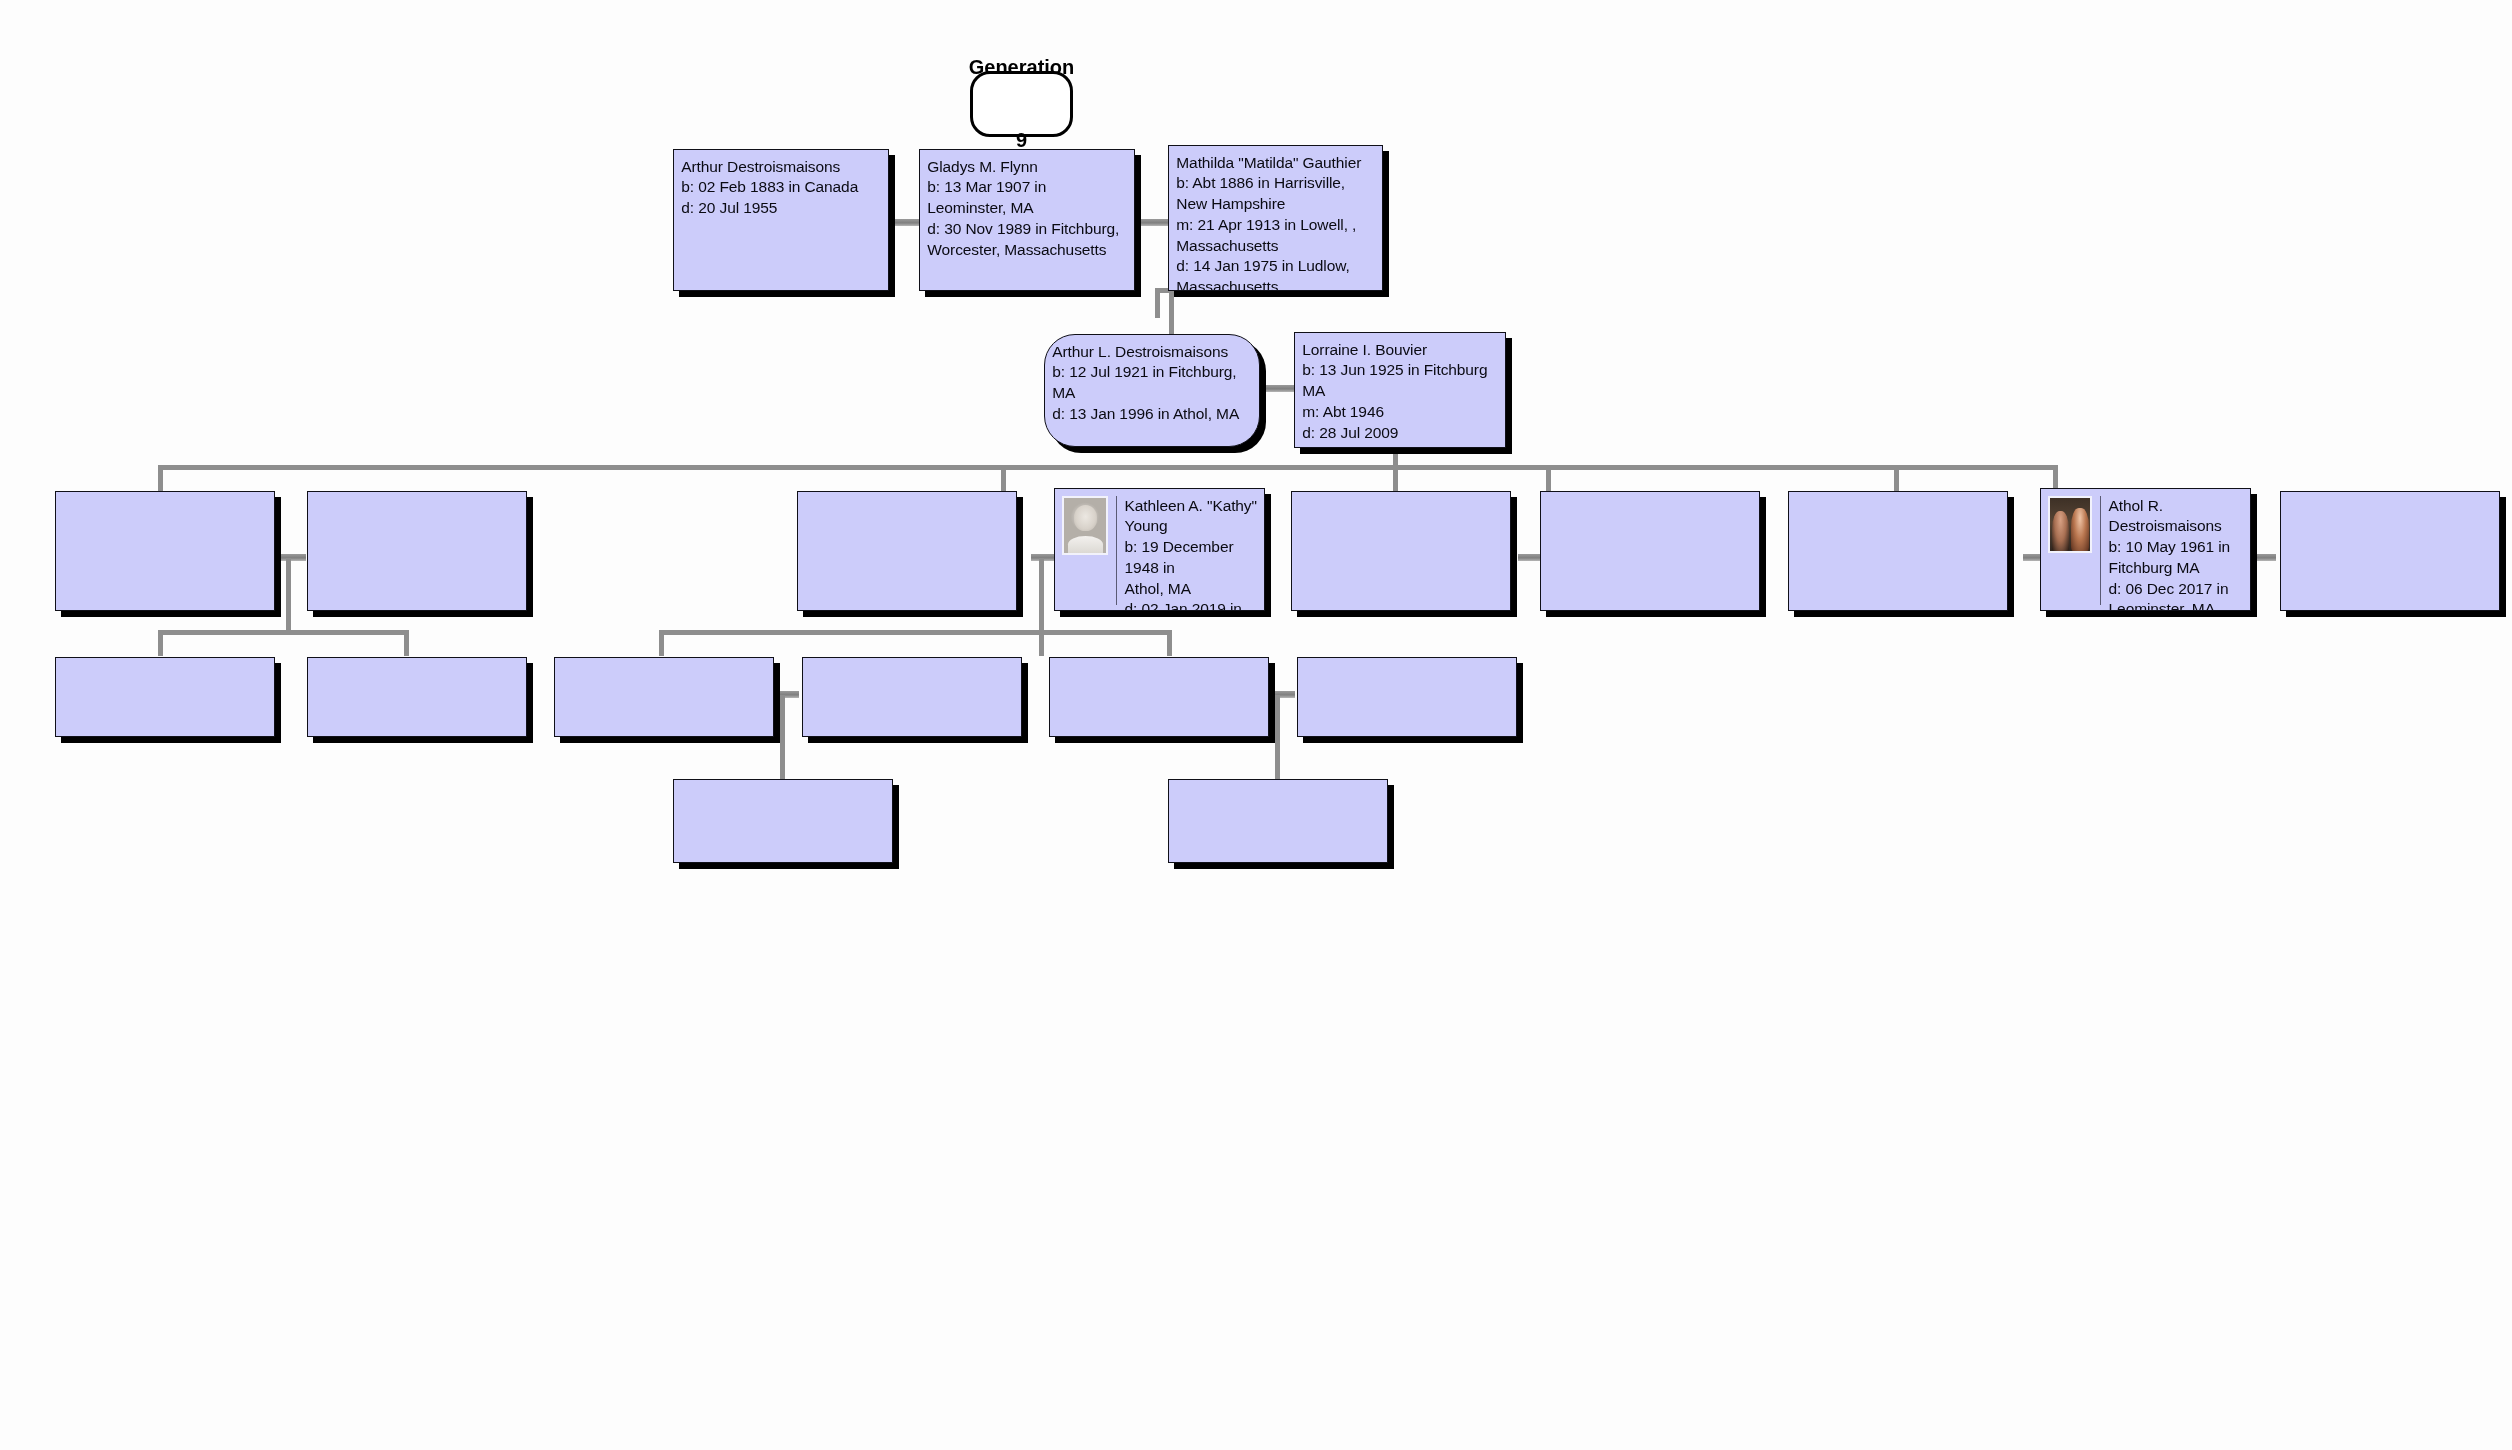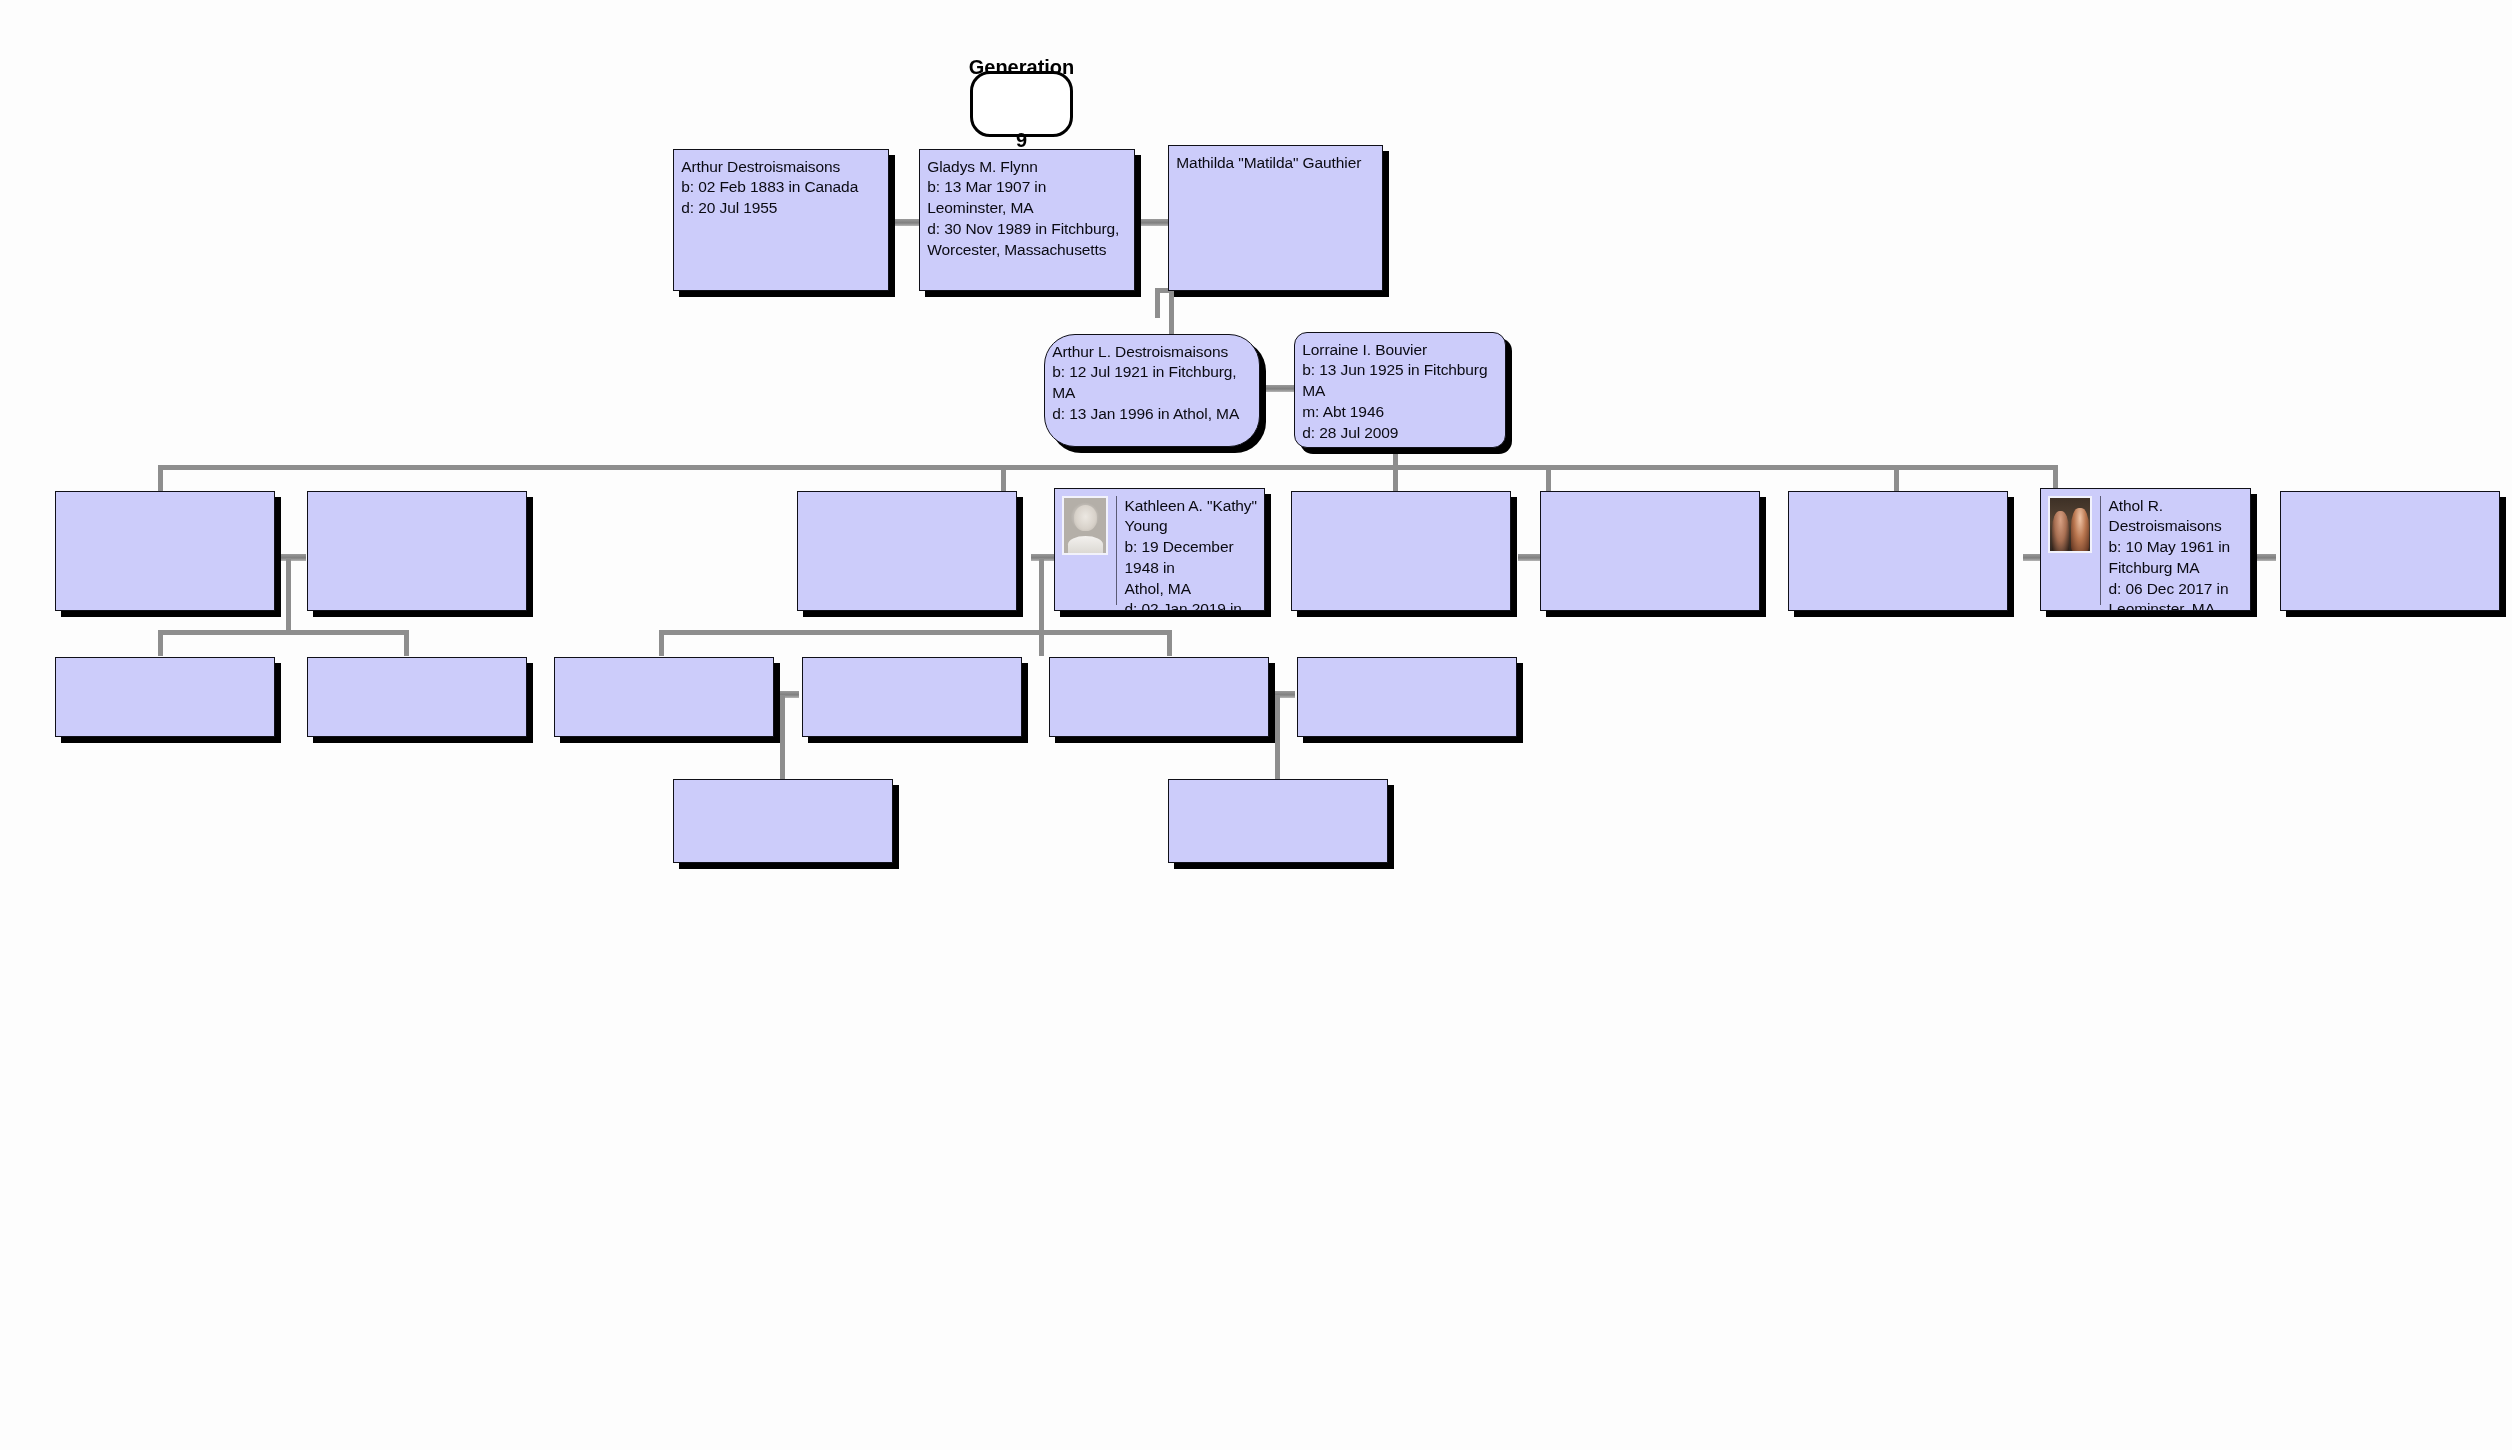--- a/index.html
+++ b/index.html
@@ -215,36 +215,42 @@
 d: 30 Nov 1989 in Fitchburg,
 Worcester, Massachusetts</span>
       </div>
     </div>
   </div>
 
   <div class="person" style="left:1168px; top:145px; width:215px; height:146px;">
     <div class="person-inner">
       <div class="ptext">
         <span class="nm">Mathilda "Matilda" Gauthier</span>
+        <span class="ev">b: Abt 1886 in Harrisville,
+New Hampshire
+m: 21 Apr 1913 in Lowell, ,
+Massachusetts
+d: 14 Jan 1975 in Ludlow,
+Massachusetts</span>
       </div>
     </div>
   </div>
 
   <div class="person" style="left:1044px; top:334px; width:216px; height:113px;border-radius:31px;">
     <div class="person-inner">
       <div class="ptext">
         <span class="nm">Arthur L. Destroismaisons</span>
         <span class="ev">b: 12 Jul 1921 in Fitchburg,
 MA
 d: 13 Jan 1996 in Athol, MA</span>
       </div>
     </div>
   </div>
 
-  <div class="person" style="left:1294px; top:332px; width:212px; height:116px;border-radius:13px;">
+  <div class="person" style="left:1294px; top:332px; width:212px; height:116px;">
     <div class="person-inner">
       <div class="ptext">
         <span class="nm">Lorraine I. Bouvier</span>
         <span class="ev">b: 13 Jun 1925 in Fitchburg
 MA
 m: Abt 1946
 d: 28 Jul 2009</span>
       </div>
     </div>
   </div>

